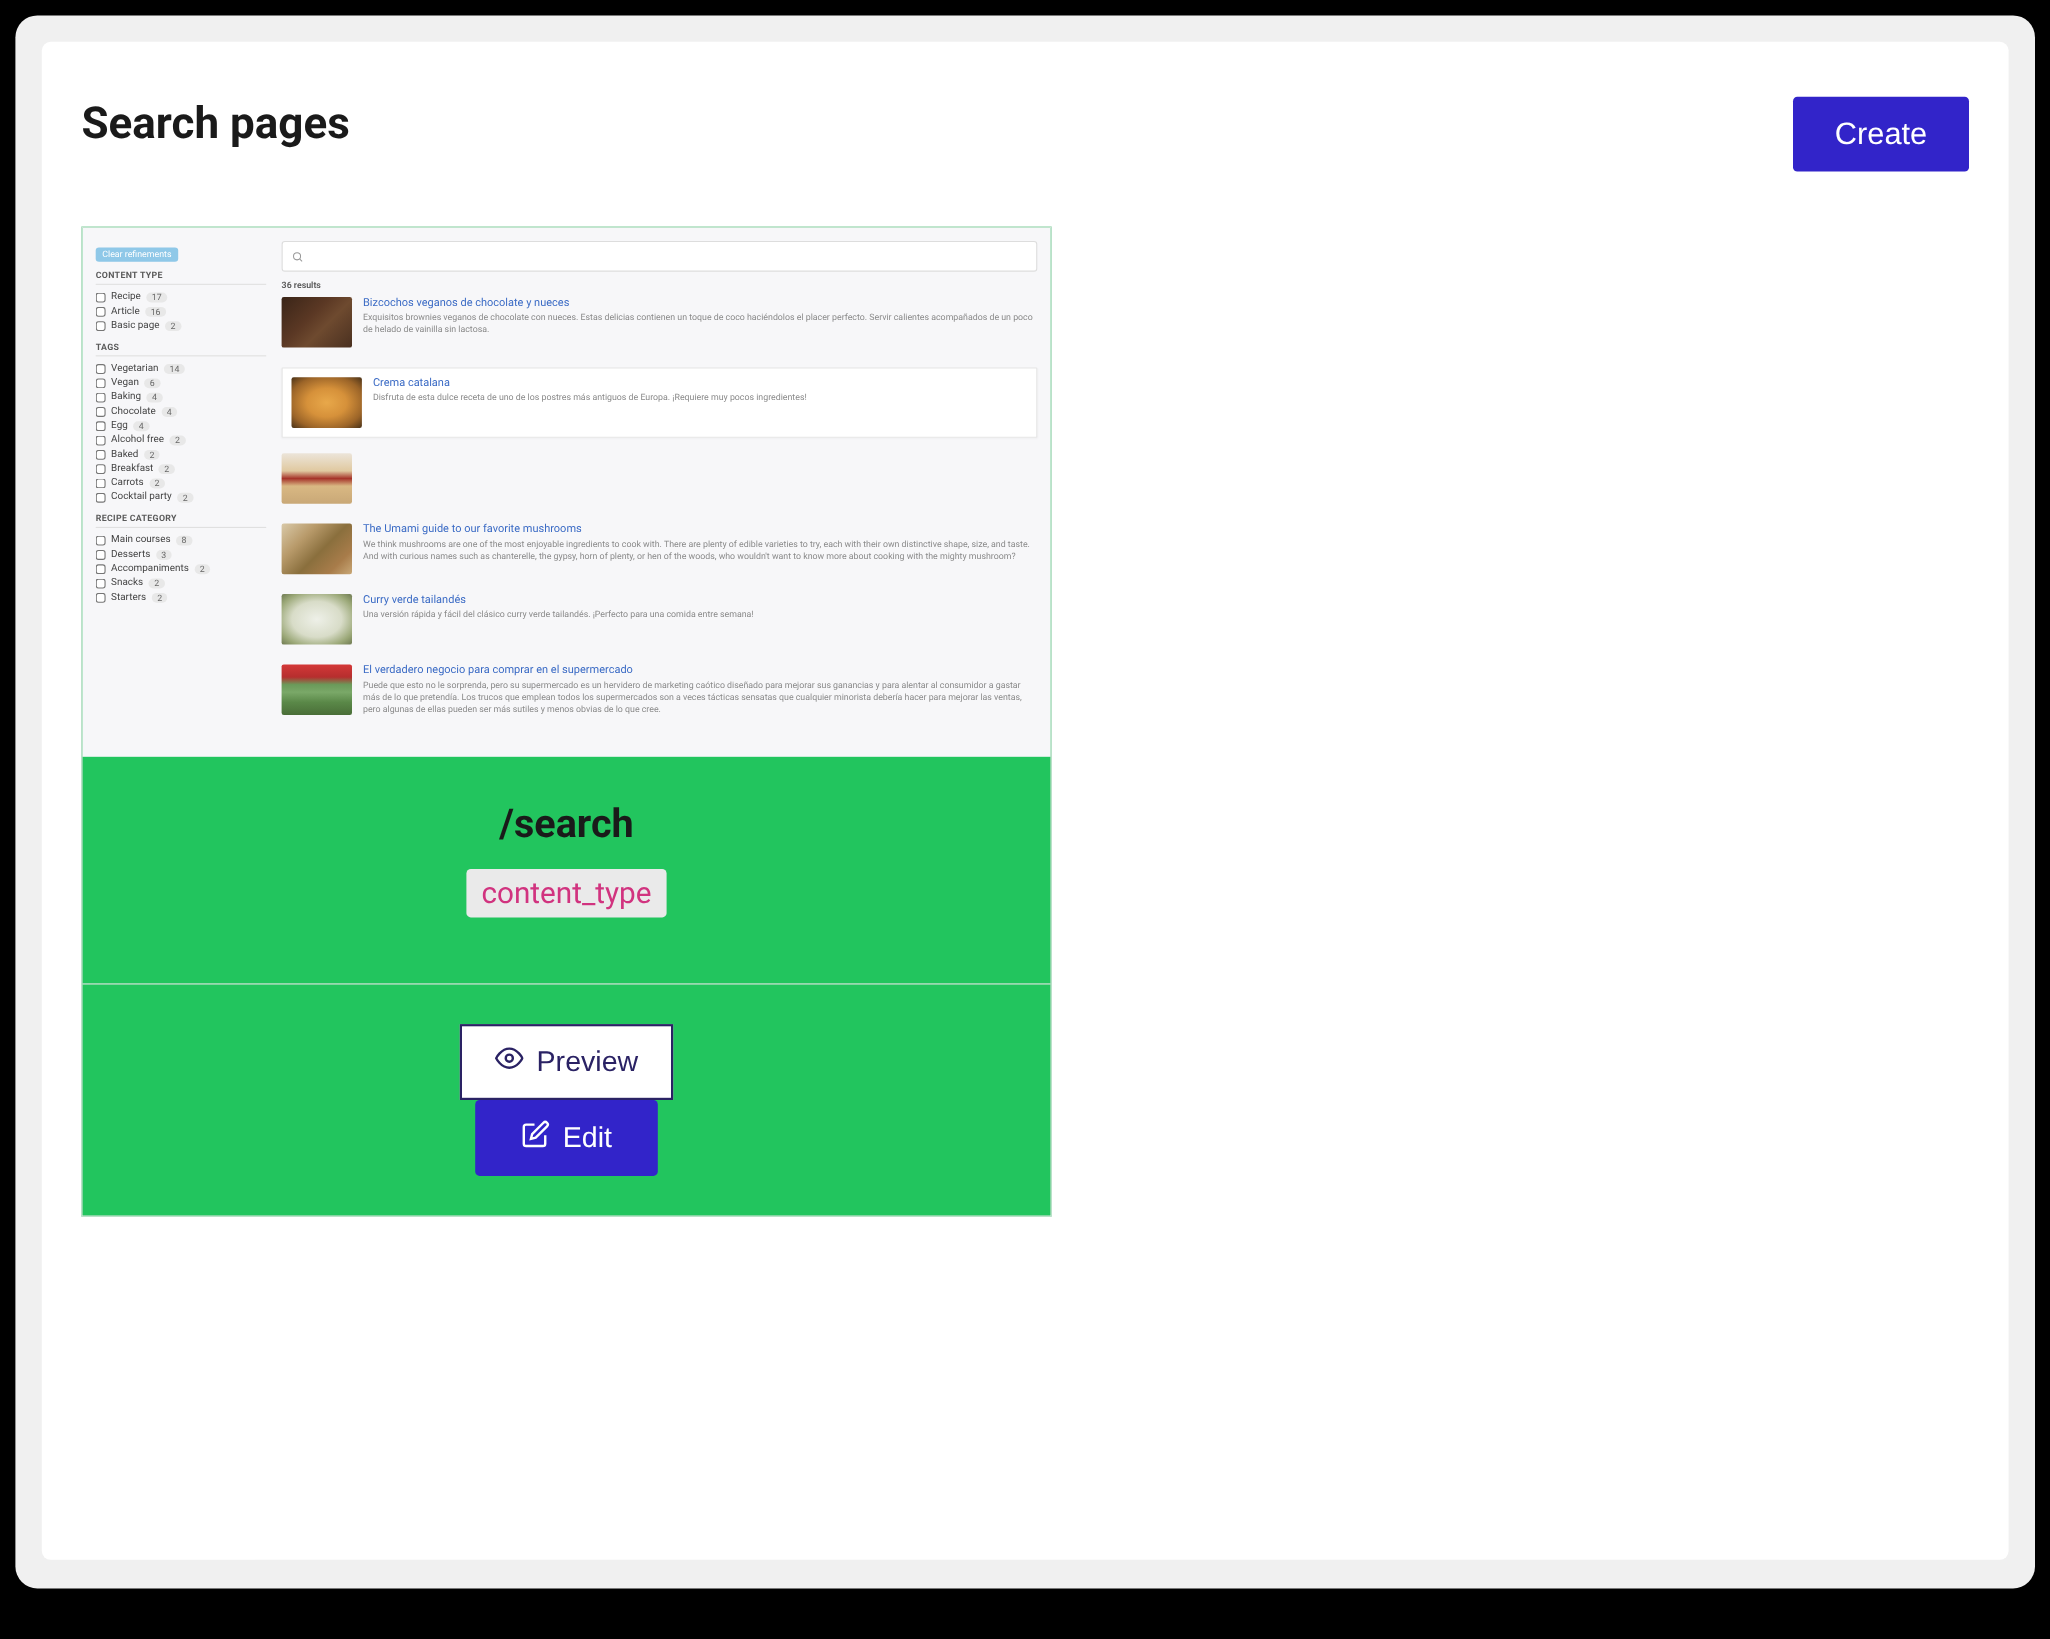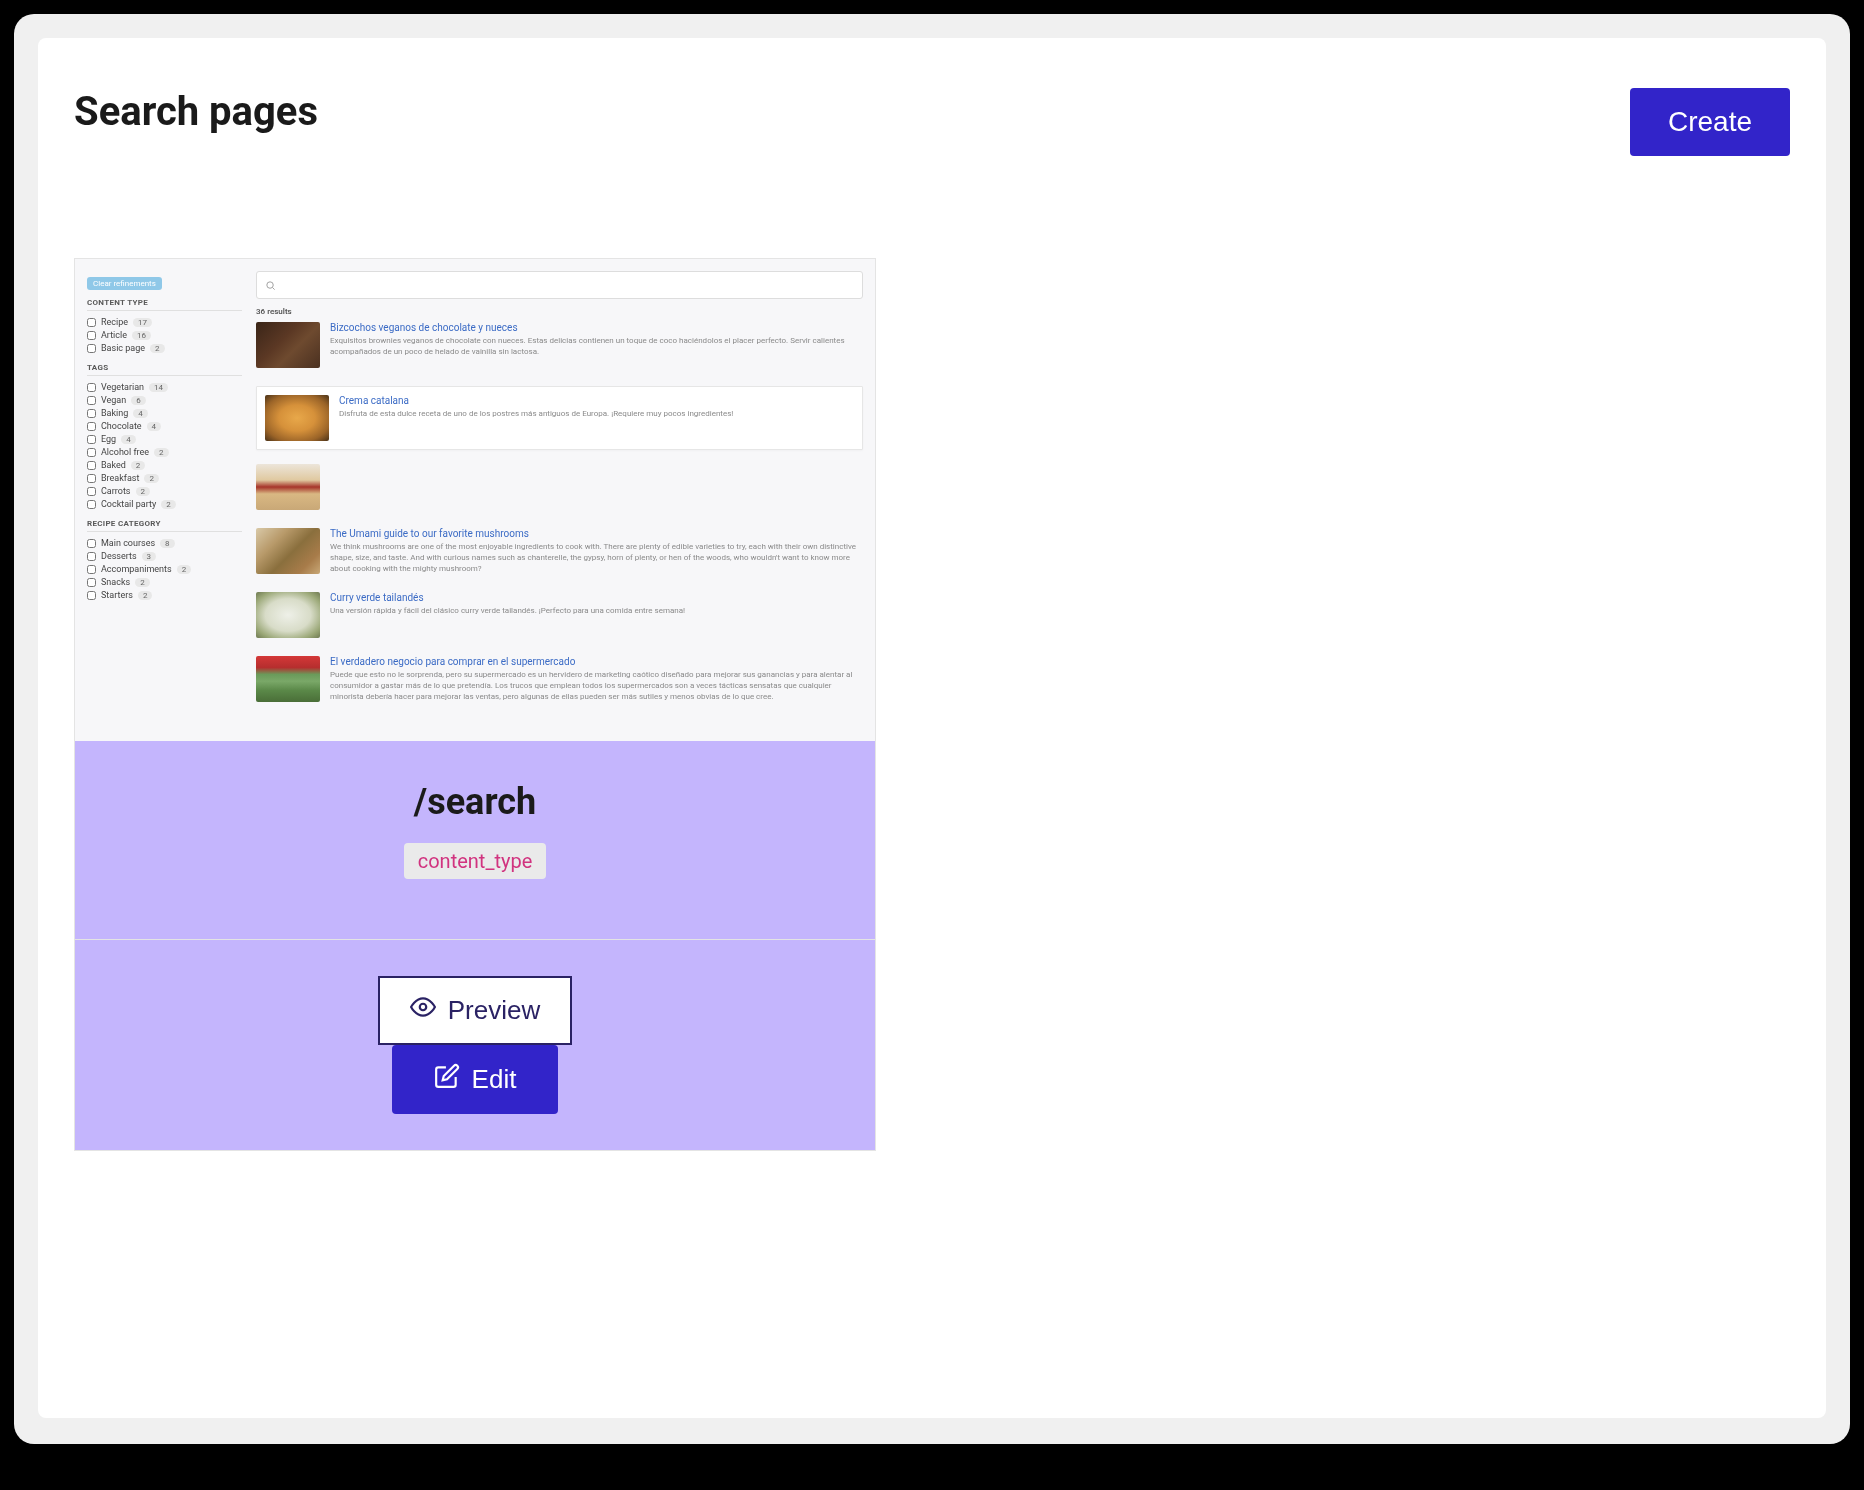--- a/index.html
+++ b/index.html
@@ -35,24 +35,24 @@
   background: #3224c9;
   color: #fff;
   border: none;
   font-size: 28px;
   font-weight: 500;
   padding: 18px 38px;
   border-radius: 4px;
   cursor: pointer;
 }
 .card {
-  margin-top: 102px;
-  width: 802px;
+  margin-top: 50px;
+  width: 882px;
   border: 1px solid #e4e4e4;
-  background: #c4b5fd;
+  background: #22c55e;
 }
 .preview-area {
   background: #f7f7f9;
   padding: 12px 12px 20px 12px;
   display: flex;
   gap: 14px;
 }
 .sidebar {
   width: 155px;
   flex-shrink: 0;
@@ -157,21 +157,21 @@
   font-weight: 700;
   color: #1a1a1a;
   margin-bottom: 20px;
 }
 .tag-chip {
   display: inline-block;
   background: #eaeaea;
   color: #d1337f;
   padding: 6px 14px;
   border-radius: 4px;
-  font-size: 20px;
+  font-size: 27px;
 }
 .card-actions {
   border-top: 1px solid #e4e4e4;
   padding: 36px 44px;
   display: flex;
   justify-content: space-between;
   align-items: center;
   flex-direction: column;
 }
 .preview-btn {

